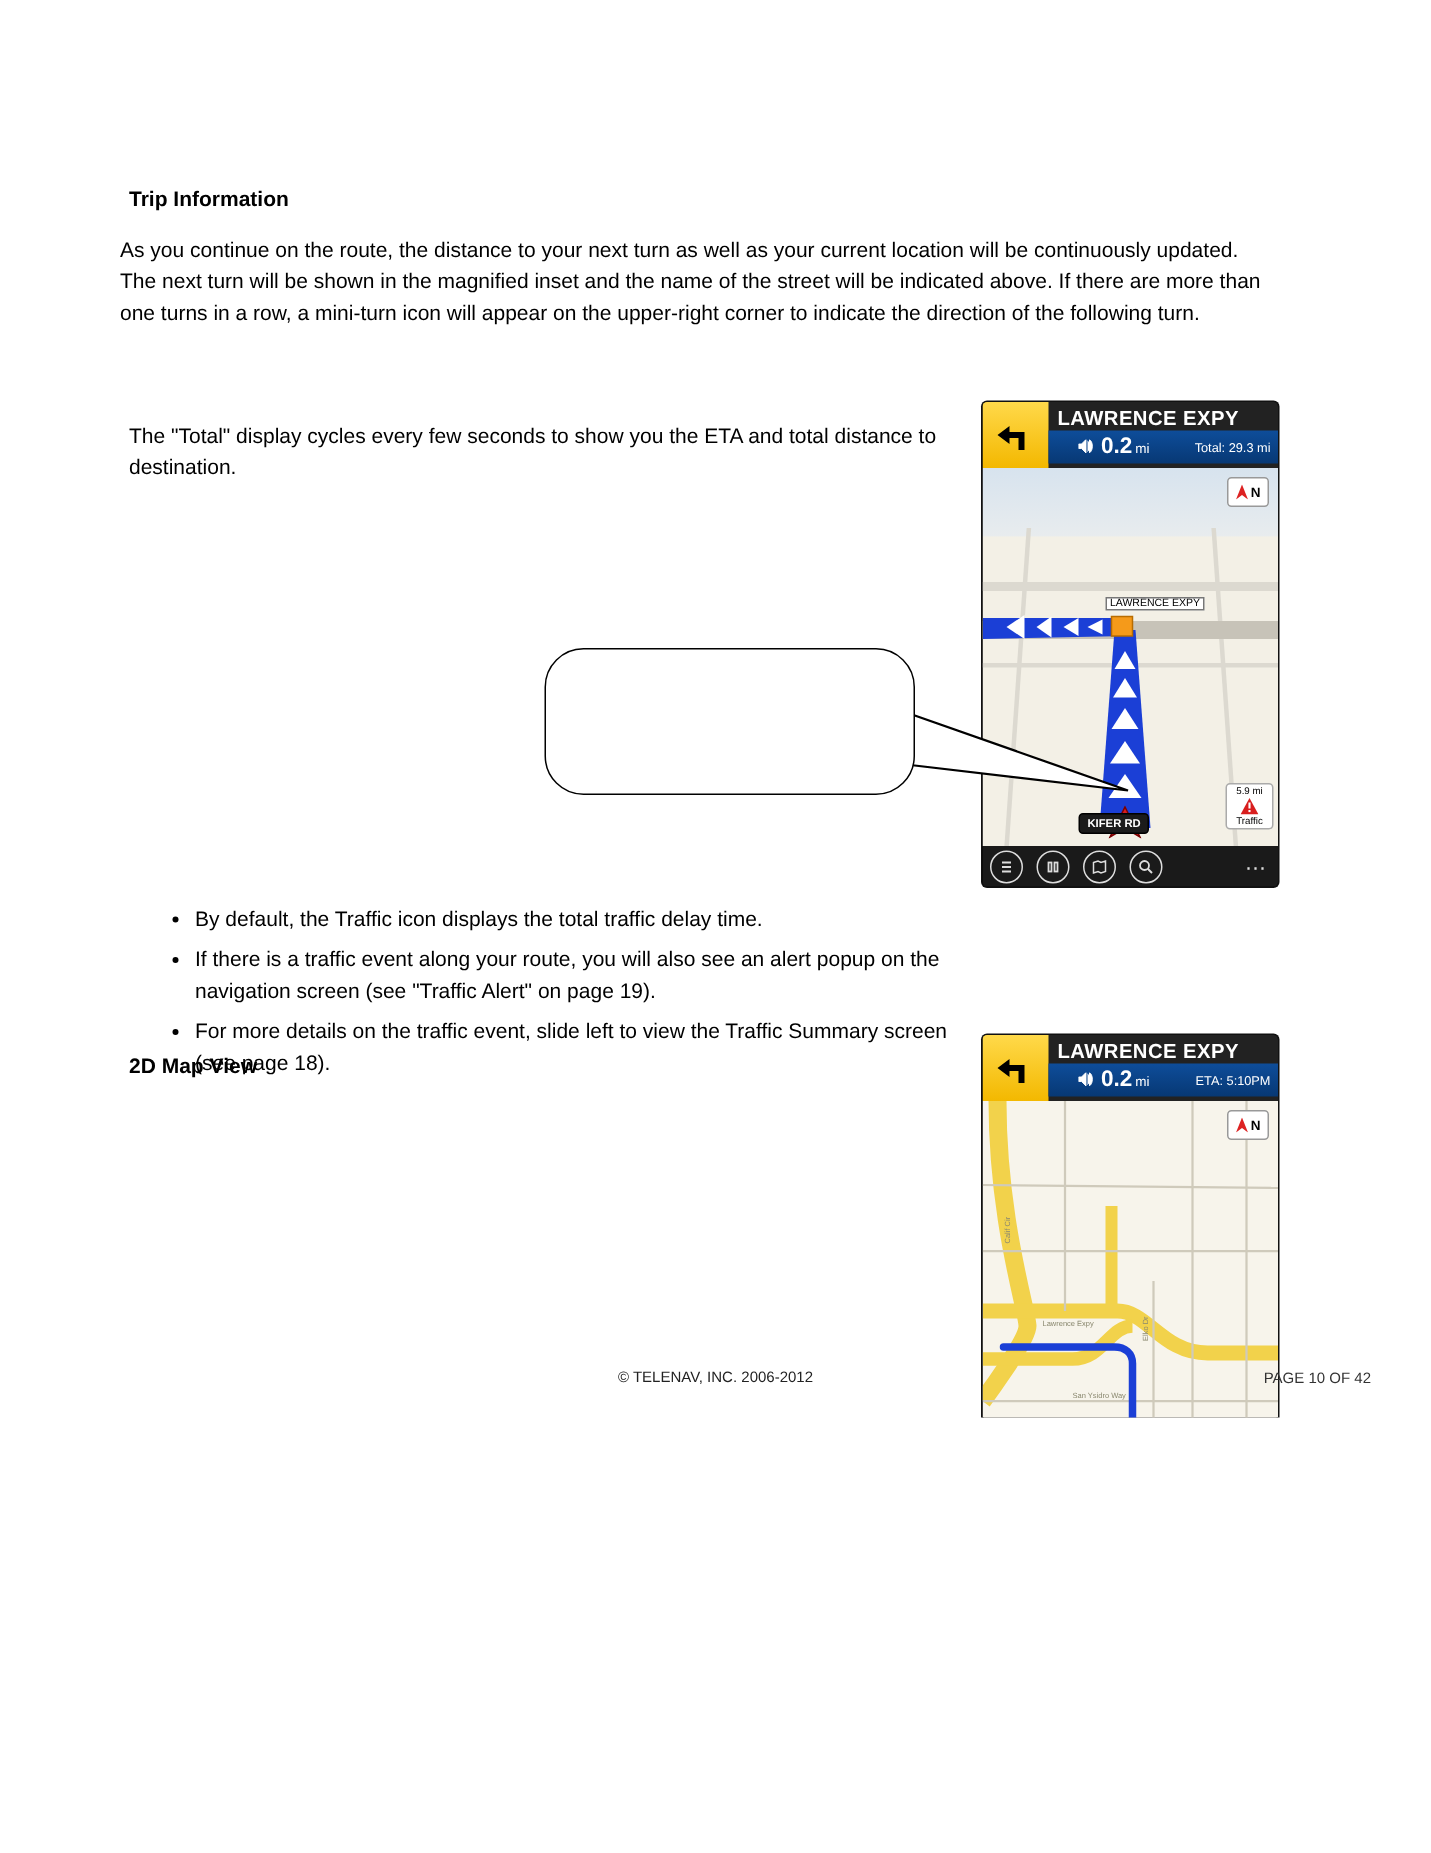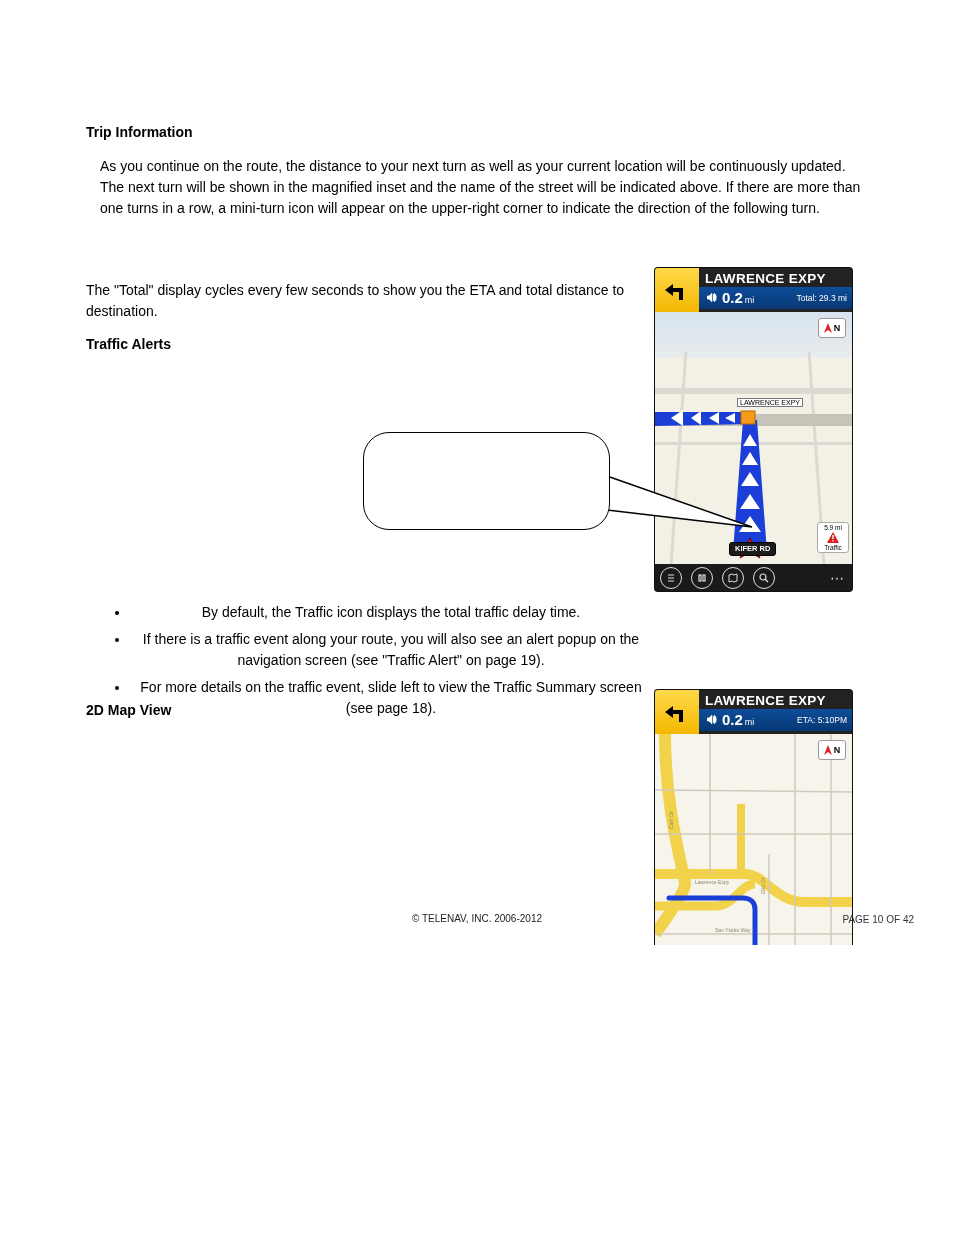--- a/index.html
+++ b/index.html
@@ -79,21 +79,21 @@
     font-weight: bold;
     font-size: 13.5px;
     padding: 3px 4px 1px 6px;
     letter-spacing: 0.3px;
     white-space: nowrap;
   }
   .sub-row {
     display: flex;
     align-items: center;
     background: linear-gradient(#0e4d9a, #073874);
-    padding: 2px 5px 3px 8px;
+    padding: 2px 5px 3px 20px;
     font-size: 9px;
     gap: 5px;
   }
   .sub-row .speaker {
     width: 10px; height: 9px;
     display: inline-block;
   }
   .dist {
     font-size: 15px;
     font-weight: bold;
@@ -222,43 +222,40 @@
 
 </style>
 </head>
 <body>
 
 <div class="page">
 
   <div class="body-text" style="left:86px; top:122px; width:770px;">
     <p style="font-weight:bold;">Trip Information</p>
   </div>
-  <div class="body-text" style="left:100px; top:156px; width:770px;">
+  <div class="body-text" style="left:80px; top:156px; width:770px;">
     <p>As you continue on the route, the distance to your next turn as well as your current location will be continuously updated. The next turn will be shown in the magnified inset and the name of the street will be indicated above. If there are more than one turns in a row, a mini-turn icon will appear on the upper-right corner to indicate the direction of the following turn.</p>
   </div>
 
   <div class="body-text" style="left:86px; top:280px; width:550px;">
     <p>The "Total" display cycles every few seconds to show you the ETA and total distance to destination.</p>
   </div>
 
-  <div class="body-text" style="left:86px; top:334px; width:550px;">
-    <p style="font-weight:bold;">Traffic Alerts</p>
-  </div>
 
   <div class="body-text" style="left:86px; top:700px; width:550px;">
     <p style="font-weight:bold;">2D Map View</p>
   </div>
 
   <div class="callout" style="left:363px; top:432px;"></div>
   <svg class="callout-tail" style="left:606px; top:475px;" width="148" height="60">
     <polyline points="1,1 146,52 1,35" fill="#fff" stroke="#000" stroke-width="1.5"></polyline>
   </svg>
 
   <div class="body-text" style="left:112px; top:602px; width:540px;">
-    <ul style="margin:0; padding-left:18px;text-align:center;">
+    <ul style="margin:0; padding-left:18px;">
       <li style="margin-bottom:6px;">By default, the Traffic icon displays the total traffic delay time.</li>
       <li style="margin-bottom:6px;">If there is a traffic event along your route, you will also see an alert popup on the navigation screen (see "Traffic Alert" on page 19).</li>
       <li>For more details on the traffic event, slide left to view the Traffic Summary screen (see page 18).</li>
     </ul>
   </div>
 
   <div class="phone" style="left:655px; top:268px; height:323px;">
     <div class="topbar">
       <div class="turn-icon">
         <svg width="28" height="28" viewBox="0 0 28 28">
@@ -317,21 +314,21 @@
         <svg width="8" height="10" viewBox="0 0 8 10">
             <polygon points="4,0 8,10 4,7 0,10" fill="#d22"></polygon>
           </svg>
         <span>N</span>
       </div>
 
       <svg class="vehicle" style="left:84px; top:225px;" viewBox="0 0 22 22">
         <polygon points="11,1 21,21 11,15 1,21" fill="#d81e1e" stroke="#7a0000" stroke-width="1"></polygon>
       </svg>
 
-      <div class="street-pill" style="left:74px; top:244px; transform:translateY(-100%);">KIFER RD</div>
+      <div class="street-pill" style="left:64px; top:244px; transform:translateY(-100%);">KIFER RD</div>
 
       <div class="traffic-badge" style="top:210px;">
         <div>5.9 mi</div>
         <svg width="12" height="11" viewBox="0 0 12 11">
             <polygon points="6,0 12,11 0,11" fill="#d81e1e"></polygon>
             <rect x="5.3" y="3" width="1.4" height="4" fill="#fff"></rect>
             <rect x="5.3" y="8" width="1.4" height="1.4" fill="#fff"></rect>
           </svg>
         <div>Traffic</div>
       </div>

